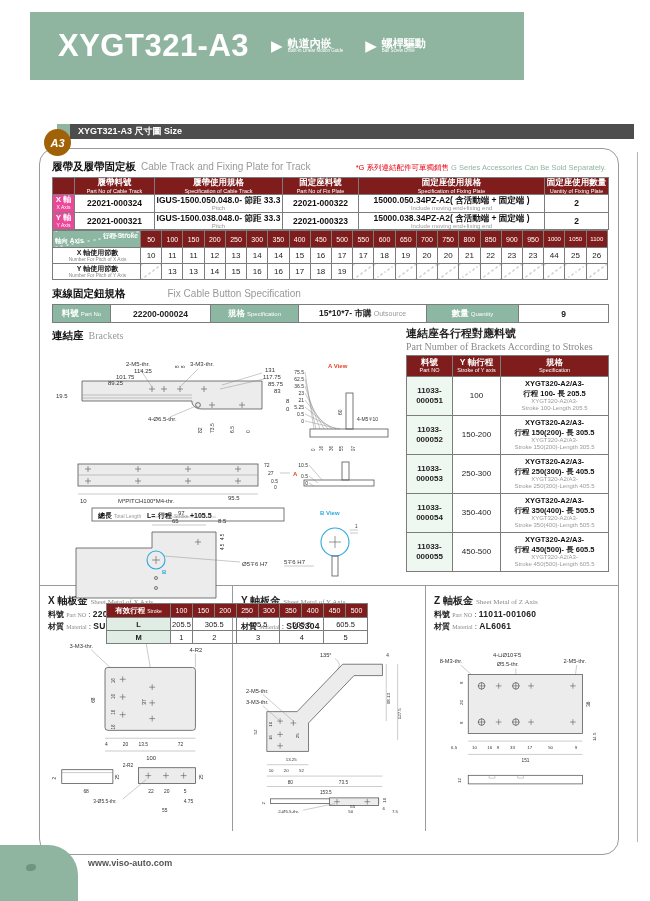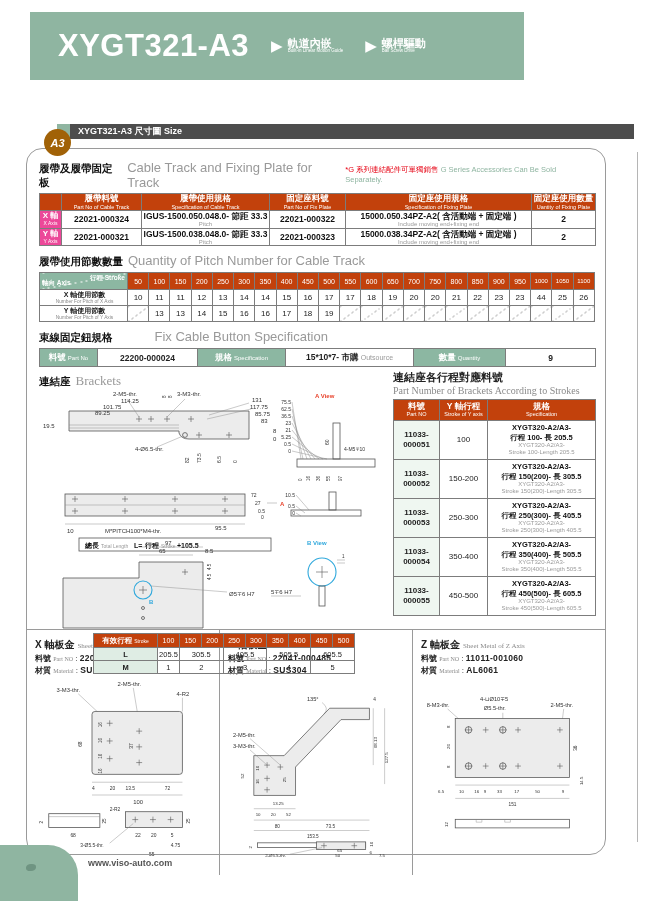--- a/index.html
+++ b/index.html
@@ -13,37 +13,37 @@
   .tri{color:#fff;font-size:15px;margin-right:5px;}
   .badge-txt{display:flex;flex-direction:column;line-height:1.05;}
   .badge-zh{color:#fff;font-weight:bold;font-size:11px;}
   .badge-en{color:#fff;font-size:4.5px;}
   
   .secbar{position:absolute;left:57px;top:124px;width:577px;height:15px;display:flex;}
   .secbar .sq{width:13px;height:15px;background:#8FB5A1;}
   .secbar .bar{flex:1;background:#4D4D4D;color:#fff;font-weight:bold;font-size:9px;
     display:flex;align-items:center;padding-left:8px;}
   
-  .mainbox{position:absolute;left:26px;top:148px;width:580px;height:707px;border:1.5px solid #9a9a9a;
+  .mainbox{position:absolute;left:39px;top:148px;width:580px;height:707px;border:1.5px solid #9a9a9a;
     border-radius:16px;box-sizing:border-box;padding:8px 12px 0 12px;}
   .a3badge{position:absolute;left:44px;top:129px;width:27px;height:27px;border-radius:50%;
     background:#a16207;color:#fff;font-weight:bold;font-size:11px;font-style:italic;
     display:flex;align-items:center;justify-content:center;z-index:3;}
   .vline{position:absolute;left:637px;top:152px;width:1px;height:690px;background:#b5b5b5;}
   
   .sect{display:flex;align-items:baseline;margin:3px 0 3px 0;}
   .sect .zh{font-weight:bold;font-size:10.5px;color:#111;}
-  .sect .en{font-size:13px;color:#999;margin-left:5px;}
+  .sect .en{font-size:10px;color:#999;margin-left:5px;}
   .note{margin-left:auto;font-size:7.5px;}
   .note .nzh{color:#E60012;}
   .note .nen{color:#8FB5A1;}
   
   table{border-collapse:collapse;table-layout:fixed;}
   td,th{border:1px solid #7c7c7c;padding:0;font-weight:normal;}
-  .gh{background:#c2410c;color:#fff;text-align:center;vertical-align:middle;}
+  .gh{background:#7f1d1d;color:#fff;text-align:center;vertical-align:middle;}
   .gh .zh{font-weight:bold;font-size:8.5px;display:block;line-height:1.15;}
   .gh .en{font-size:5.5px;display:block;line-height:1.1;}
   .t1{width:556px;font-size:8.5px;}
   .t1 td{text-align:center;vertical-align:middle;}
   .t1 .main{font-size:8.5px;font-weight:bold;color:#111;display:block;line-height:1.2;}
   .t1 .sub{font-size:6px;color:#999;display:block;line-height:1.1;}
   .axiscell{background:#ec4899;color:#fff;}
   .axiscell .zh{font-weight:bold;font-size:8px;display:block;line-height:1.1;}
   .axiscell .en{font-size:5px;display:block;line-height:1;}
   
@@ -232,24 +232,20 @@
             <span class="main">15000.038.34PZ-A2( 含活動端 + 固定端 )</span>
             <span class="sub">Include moving end+fixing end</span>
           </td>
       <td>
             <span class="main">2</span>
           </td>
     </tr>
   </tbody>
     </table>
 
-  <div class="sect" style="margin-top:7px;">
-    <span class="zh">履帶使用節數數量</span>
-    <span class="en">Quantity of Pitch Number for Cable Track</span>
-  </div>
   <table class="t2">
     <colgroup>
         <col style="width:88px">
       </colgroup>
     <tbody>
         <tr>
       <th class="corner">
             <span class="ca">行程 Stroke</span>
             <span class="cb">軸向 Axis</span>
           </th>
@@ -355,21 +351,21 @@
       <td class="glbl"><span class="zh">規格</span><span class="en">Specification</span></td>
       <td class="val"><span>15*10*7- 市購</span> <span class="sub">Outsource</span></td>
       <td class="glbl"><span class="zh">數量</span><span class="en">Quantity</span></td>
       <td class="val">9</td>
     </tr>
   </tbody>
     </table>
 
   <div class="brk">
     <div class="brk-left">
-      <div class="sect" style="margin:2px 0 0 0;">
+      <div class="sect" style="margin:2px 0 16px 0;">
         <span class="zh">連結座</span>
         <span class="en" style="font-family:'Liberation Serif',serif">Brackets</span>
       </div>
 
       <svg width="344" height="95" viewBox="0 0 344 95">
         <path class="plate" d="M30,22 H210 V50 H150 Q142,50 140,44 L140,42 H30 Z"></path>
         <line class="ln" x1="30" y1="36" x2="140" y2="36"></line>
           <line class="ln" x1="30" y1="39" x2="140" y2="39"></line>
         <g class="cross">
             <path d="M100,27 v6 M97,30 h6 M112,27 v6 M109,30 h6 M128,27 v6 M125,30 h6 M152,27 v6 M149,30 h6 M160,43 v6 M157,46 h6 M190,43 v6 M187,46 h6"></path>

